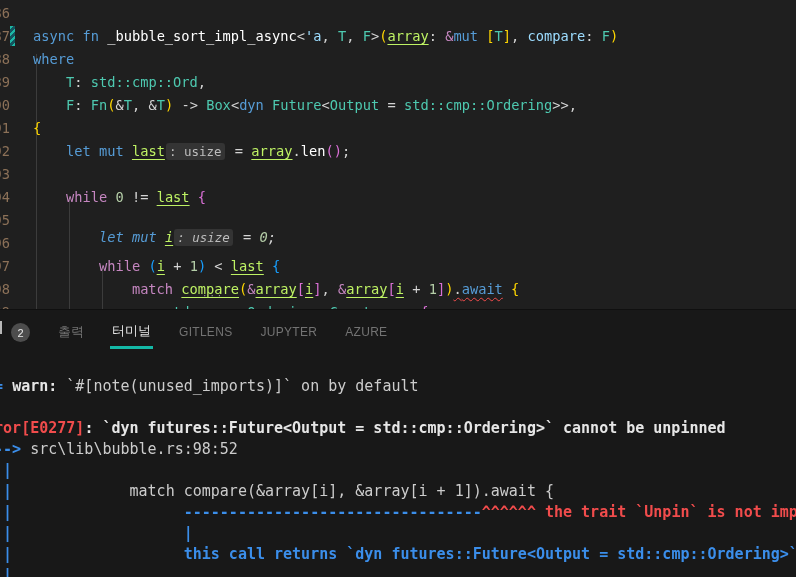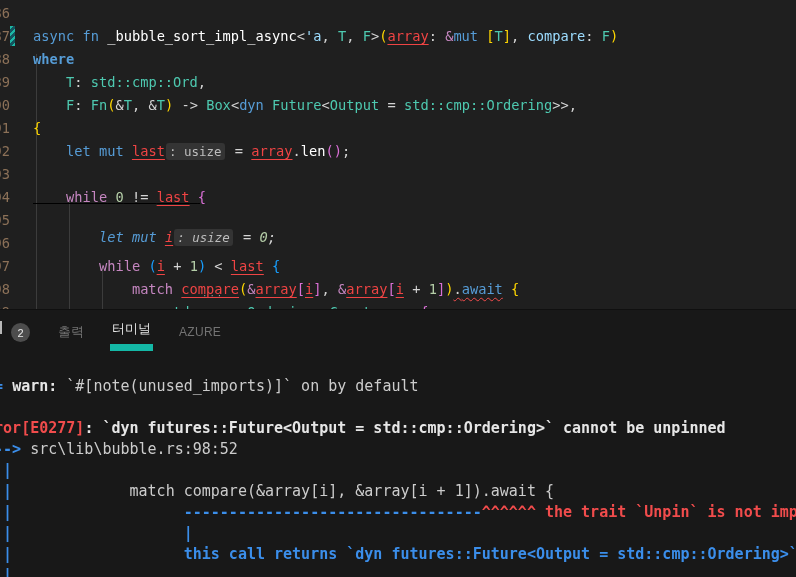--- a/index.html
+++ b/index.html
@@ -6,41 +6,41 @@
   #screen{position:relative;width:796px;height:577px;overflow:hidden;background:#1f1f1f;
     font-family:"DejaVu Sans Mono","Liberation Mono",monospace;}
   
   #editor{position:absolute;left:0;top:0;width:796px;height:309px;overflow:hidden;background:#1f1f1f;}
   .ln{position:absolute;left:-14px;width:24px;text-align:right;color:#8c7158;
       font-size:13.7px;line-height:23px;white-space:nowrap;}
   .cl{position:absolute;left:33px;height:23px;line-height:23px;white-space:pre;font-size:13.7px;}
   .kw{color:#569cd6}.ct{color:#c586c0}.ty{color:#4ec9b0}.fnc{color:#ffffff}
   .vp{color:#9cdcfe}.nm{color:#b5cea8}.pl{color:#d4d4d4}
   .b1{color:#ffd700}.b2{color:#da70d6}.b3{color:#179fff}.lf{color:#9cdcfe}
-  .vr{color:#ef4444;text-decoration:underline;text-decoration-thickness:1px;text-underline-offset:3px;}
+  .vr{color:#bef264;text-decoration:underline;text-decoration-thickness:1px;text-underline-offset:3px;}
   .in{color:#bdbdbd;background:#343434;border-radius:3px;padding:1px 3px;margin:0 2px 0 1px;font-size:12.5px;}
   .sq{text-decoration:underline wavy #f14c4c;text-decoration-thickness:1px;
       text-underline-offset:3px;text-decoration-skip-ink:none;}
   .guide{position:absolute;width:1px;background:#3c3c3c;}
   #gitbar{position:absolute;left:10px;top:26px;width:5px;height:20px;
       background:repeating-linear-gradient(315deg,#1db8a5 0 2.5px,#14545e 2.5px 5px);}
   #hintdots{position:absolute;left:202px;top:291px;color:#9a9a9a;font-size:9px;letter-spacing:2px;}
   
   #panel{position:absolute;left:0;top:309px;width:796px;height:268px;overflow:hidden;
       background:#181818;border-top:1px solid #101010;}
   #tabbar{position:absolute;left:0;top:0;width:796px;height:45px;display:flex;align-items:center;
       padding-left:11px;box-sizing:border-box;font-family:"Liberation Sans","DejaVu Sans",sans-serif;}
   #tabsliver{position:absolute;left:0;top:11px;width:2px;height:13px;background:#b8b8b8;}
   #probbadge{width:19px;height:19px;border-radius:50%;background:#4d4d4d;color:#ebebeb;
       font-size:11px;display:flex;align-items:center;justify-content:center;margin-right:14px;flex:0 0 auto;}
   .tab{padding:0 12px;color:#737373;font-size:13px;white-space:nowrap;cursor:default;}
   .tab.lat{font-size:12px;letter-spacing:.3px;}
   .tab .lbl{display:inline-block;padding:5px 2px 6px 2px;}
   .tab.active{color:#e7e7e7;}
-  .tab.active .lbl{border-bottom:7px solid #14b8a6;}
+  .tab.active .lbl{border-bottom:3px solid #14b8a6;}
   .trow{position:absolute;left:-24px;width:860px;height:21px;line-height:21px;
       white-space:pre;font-size:15px;}
   .tb{color:#e6e6e6;font-weight:bold}.tw{color:#cccccc}
   .tr{color:#f14c4c;font-weight:bold}.tu{color:#3b8eea;font-weight:bold}
   .tt{color:#2bbac5;font-weight:bold}
 </style>
 </head>
 <body>
 
 <div id="screen">
@@ -62,42 +62,44 @@
         <div class="ln" style="top: 186px;">94</div>
         <div class="ln" style="top: 209px;">95</div>
         <div class="ln" style="top: 232px;">96</div>
         <div class="ln" style="top: 255px;">97</div>
         <div class="ln" style="top: 278px;">98</div>
         <div class="ln" style="top: 301px;">99</div>
       </div>
     <div>
         <div class="cl" style="top: 2px;"></div>
         <div class="cl" style="top: 25px;"><span class="kw">async</span><span class="pl"> </span><span class="kw">fn</span><span class="pl"> </span><span class="fnc">_bubble_sort_impl_async</span><span class="pl">&lt;</span><span class="lf">'a</span><span class="pl">, </span><span class="ty">T</span><span class="pl">, </span><span class="ty">F</span><span class="pl">&gt;</span><span class="b1">(</span><span class="vr">array</span><span class="pl">: </span><span class="ct">&amp;</span><span class="kw">mut</span><span class="pl"> </span><span class="b1">[</span><span class="ty">T</span><span class="b1">]</span><span class="pl">, </span><span class="vp">compare</span><span class="pl">: </span><span class="ty">F</span><span class="b1">)</span></div>
-        <div class="cl" style="top: 48px; font-weight: bold;"><span class="kw">where</span></div>
+        <div class="cl" style="top: 48px;"><span class="kw">where</span></div>
         <div class="cl" style="top: 71px;"><span class="pl">    </span><span class="ty">T</span><span class="pl">: </span><span class="ty">std::cmp::Ord</span><span class="pl">,</span></div>
         <div class="cl" style="top: 94px;"><span class="pl">    </span><span class="ty">F</span><span class="pl">: </span><span class="ty">Fn</span><span class="b1">(</span><span class="pl">&amp;</span><span class="ty">T</span><span class="pl">, &amp;</span><span class="ty">T</span><span class="b1">)</span><span class="pl"> -&gt; </span><span class="ty">Box</span><span class="pl">&lt;</span><span class="kw">dyn</span><span class="pl"> </span><span class="ty">Future</span><span class="pl">&lt;</span><span class="ty">Output</span><span class="pl"> = </span><span class="ty">std::cmp::Ordering</span><span class="pl">&gt;&gt;,</span></div>
         <div class="cl" style="top: 117px;"><span class="b1">{</span></div>
         <div class="cl" style="top: 140px;"><span class="pl">    </span><span class="kw">let</span><span class="pl"> </span><span class="kw">mut</span><span class="pl"> </span><span class="vr">last</span><span class="in">: usize</span><span class="pl"> = </span><span class="vr">array</span><span class="pl">.</span><span class="fnc">len</span><span class="b2">(</span><span class="b2">)</span><span class="pl">;</span></div>
         <div class="cl" style="top: 163px;"></div>
-        <div class="cl" style="top: 186px; text-decoration: underline;"><span class="pl">    </span><span class="ct">while</span><span class="pl"> </span><span class="nm">0</span><span class="pl"> != </span><span class="vr">last</span><span class="pl"> </span><span class="b2">{</span></div>
+        <div class="cl" style="top: 186px;"><span class="pl">    </span><span class="ct">while</span><span class="pl"> </span><span class="nm">0</span><span class="pl"> != </span><span class="vr">last</span><span class="pl"> </span><span class="b2">{</span></div>
         <div class="cl" style="top: 226px; font-style: italic;"><span class="pl">        </span><span class="kw">let</span><span class="pl"> </span><span class="kw">mut</span><span class="pl"> </span><span class="vr">i</span><span class="in">: usize</span><span class="pl"> = </span><span class="nm">0</span><span class="pl">;</span></div>
         <div class="cl" style="top: 232px;"></div>
         <div class="cl" style="top: 255px;"><span class="pl">        </span><span class="ct">while</span><span class="pl"> </span><span class="b3">(</span><span class="vr">i</span><span class="pl"> + </span><span class="nm">1</span><span class="b3">)</span><span class="pl"> &lt; </span><span class="vr">last</span><span class="pl"> </span><span class="b3">{</span></div>
         <div class="cl" style="top: 278px;"><span class="pl">            </span><span class="ct">match</span><span class="pl"> </span><span class="vr">compare</span><span class="b1">(</span><span class="ct">&amp;</span><span class="vr">array</span><span class="b2">[</span><span class="vr">i</span><span class="b2">]</span><span class="pl">, </span><span class="ct">&amp;</span><span class="vr">array</span><span class="b2">[</span><span class="vr">i</span><span class="pl"> + </span><span class="nm">1</span><span class="b2">]</span><span class="b1">)</span><span class="pl sq">.</span><span class="kw sq">await</span><span class="pl"> </span><span class="b1">{</span></div>
         <div class="cl" style="top: 301px;"><span class="pl">                </span><span class="ty">std::cmp::Ordering::Greater</span><span class="pl"> =&gt; </span><span class="b2">{</span></div>
       </div>
     <div id="hintdots">···</div>
   </div>
 
   <div id="panel">
     <div id="tabsliver"></div>
     <div id="tabbar">
       <div id="probbadge">2</div>
     <div class="tab"><span class="lbl">출력</span></div>
         <div class="tab active"><span class="lbl">터미널</span></div>
+        <div class="tab lat"><span class="lbl">GITLENS</span></div>
+        <div class="tab lat"><span class="lbl">JUPYTER</span></div>
         <div class="tab lat"><span class="lbl">AZURE</span></div>
       </div>
     <div id="term">
         <div class="trow" style="top: 45px;"><span class="tt">  |</span></div>
         <div class="trow" style="top: 66px;"><span class="tu">  = </span><span class="tb">warn: </span><span class="tw">`#[note(unused_imports)]` on by default</span></div>
         <div class="trow" style="top: 87px;"></div>
         <div class="trow" style="top: 108px;"><span class="tr">error[E0277]</span><span class="tb">: `dyn futures::Future&lt;Output = std::cmp::Ordering&gt;` cannot be unpinned</span></div>
         <div class="trow" style="top: 129px;"><span class="tu">  --&gt; </span><span class="tw">src\lib\bubble.rs:98:52</span></div>
         <div class="trow" style="top: 150px;"><span class="tu">   |</span></div>
         <div class="trow" style="top: 171px;"><span class="tu">98 |</span><span class="tw">             match compare(&amp;array[i], &amp;array[i + 1]).await {</span></div>

